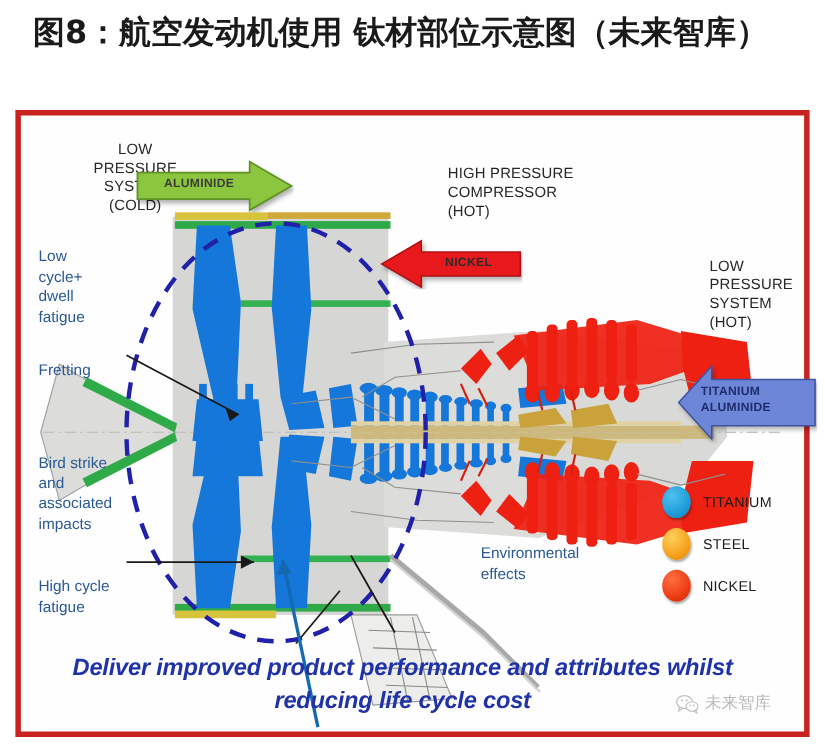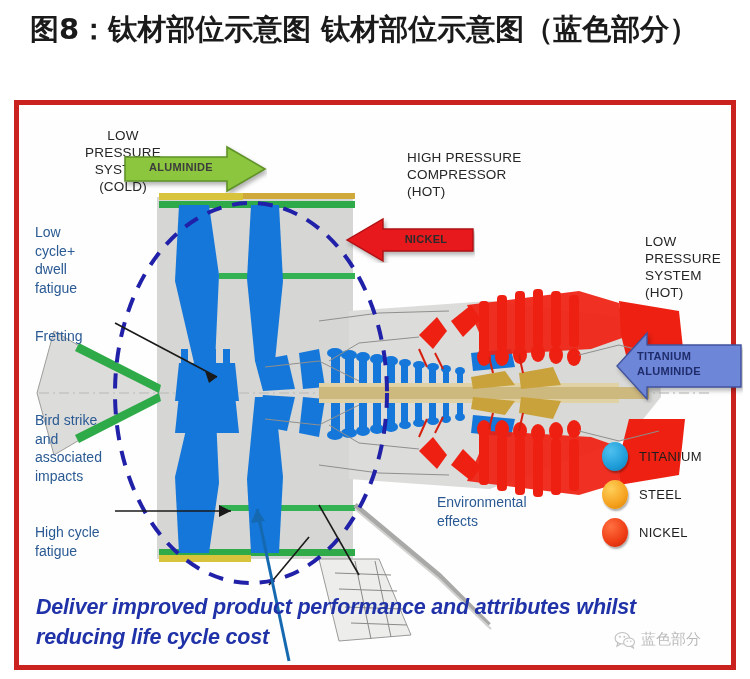--- a/index.html
+++ b/index.html
@@ -36,38 +36,38 @@
   #legend{position:absolute;left:602px;top:437px;width:130px;}
   .leg-row{display:flex;align-items:center;height:38px;}
   .leg-dot{width:26px;height:29px;border-radius:50%;margin-right:11px;flex:0 0 auto;
      box-shadow:1px 2px 2px rgba(0,0,0,.32);}
   .leg-txt{font-size:13px;color:#1d1d1d;font-weight:400;letter-spacing:.3px;
      font-family:"Liberation Sans",sans-serif;}
 
   
   #tagline{position:absolute;left:36px;top:592px;width:660px;
      color:#2032a8;font-size:21.5px;line-height:30px;font-weight:700;font-style:italic;
-     font-family:"Liberation Sans",sans-serif;letter-spacing:-.2px;}
+     font-family:"Liberation Sans",sans-serif;letter-spacing:-.2px;text-align:center;}
 
   
   #watermark{position:absolute;left:614px;top:630px;display:flex;align-items:center;
      opacity:.42;}
   #wm-icon{width:22px;height:18px;margin-right:5px;}
   #wm-text{font-size:15px;color:#5b5b5b;
      font-family:"DejaVu Sans","Liberation Sans",sans-serif;}
 
   svg{display:block;}
 </style>
 </head>
 <body>
 
 <div id="page">
 
   <div id="title-block">
-    <div id="figure-title">图8：钛材部位示意图 钛材部位示意图（蓝色部分）</div>
+    <div id="figure-title">图8：航空发动机使用 钛材部位示意图（未来智库）</div>
   </div>
 
   <div id="fig-frame">
    <div id="fig-inner">
 
     <svg width="712" height="560" viewBox="0 0 712 560" style="position:absolute;left:0;top:0;">
       <defs>
         <clipPath id="cowlClip">
               <rect x="138" y="92" width="200" height="362"></rect>
             </clipPath>
@@ -352,16 +352,16 @@
     <svg id="wm-icon" viewBox="0 0 24 20">
       <ellipse cx="9" cy="8" rx="8" ry="6.4" fill="none" stroke="#6a6a6a" stroke-width="1.2"></ellipse>
       <path d="M4 13 L3 17 L7 14.5" fill="none" stroke="#6a6a6a" stroke-width="1.2"></path>
       <circle cx="6.4" cy="6.4" r="1" fill="#6a6a6a"></circle>
       <circle cx="11.2" cy="6.4" r="1" fill="#6a6a6a"></circle>
       <ellipse cx="16.5" cy="12.5" rx="6" ry="4.8" fill="#fff" stroke="#6a6a6a" stroke-width="1.2"></ellipse>
       <path d="M20.5 16 L21.4 19 L18.2 17" fill="none" stroke="#6a6a6a" stroke-width="1.2"></path>
       <circle cx="14.6" cy="11.4" r=".85" fill="#6a6a6a"></circle>
       <circle cx="18.4" cy="11.4" r=".85" fill="#6a6a6a"></circle>
     </svg>
-    <span id="wm-text">蓝色部分</span>
+    <span id="wm-text">未来智库</span>
   </div>
 
 </div>
 
 </body></html>

